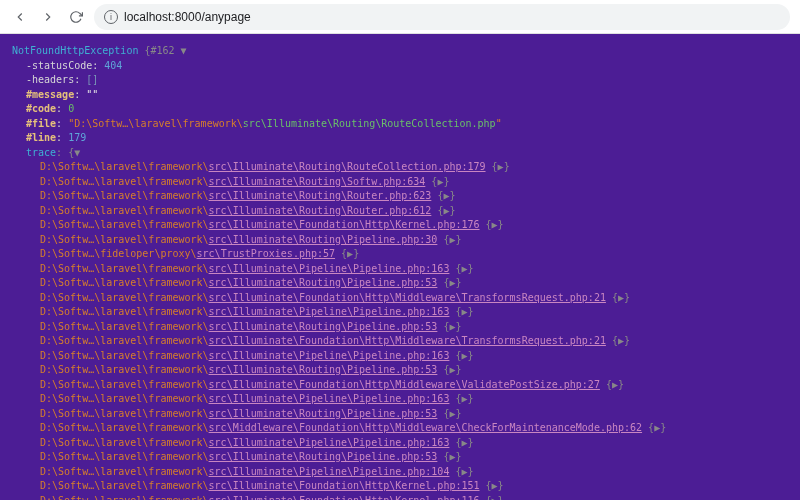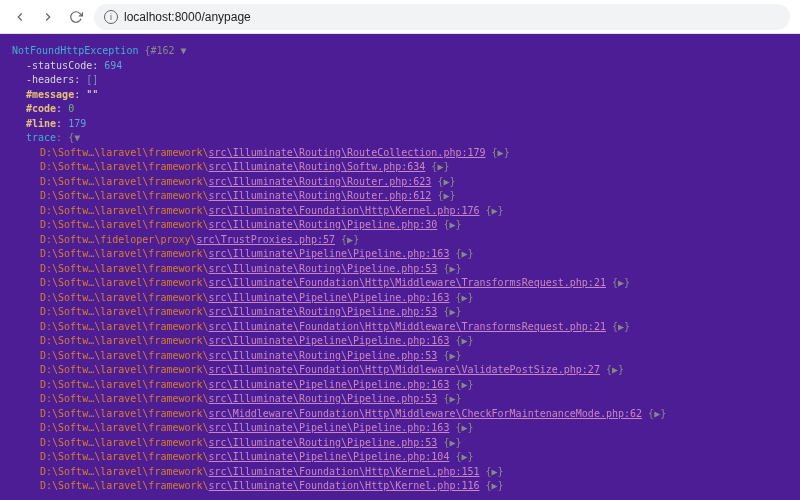--- a/index.html
+++ b/index.html
@@ -107,30 +107,33 @@
   </div>
 </div>
 
 <div class="debug-pane">
   <div>
     <span class="exc-name">NotFoundHttpException</span>
     <span class="obj-hash">{#162 ▼</span>
   </div>
 
   <div class="indent1">
-    <span class="prop">-statusCode</span><span class="colon">: </span><span class="num-blue">694</span>
+    <span class="prop">-statusCode</span><span class="colon">: </span><span class="num-blue">404</span>
   </div>
   <div class="indent1">
     <span class="prop">-headers</span><span class="colon">: </span><span class="empty-arr">[]</span>
   </div>
   <div class="indent1">
     <span class="kw-yellow">#message</span><span class="colon">: </span><span class="str-white">""</span>
   </div>
   <div class="indent1">
     <span class="kw-yellow">#code</span><span class="colon">: </span><span class="num-green">0</span>
+  </div>
+  <div class="indent1">
+    <span class="kw-yellow">#file</span><span class="colon">: </span><span class="str-orange">"D:\Softw…\laravel\framework\</span><span class="tag-green">src\Illuminate\Routing\RouteCollection.php</span><span class="str-orange">"</span>
   </div>
   <div class="indent1">
     <span class="kw-yellow">#line</span><span class="colon">: </span><span class="num-blue">179</span>
   </div>
   <div class="indent1">
     <span class="exc-name">trace</span><span class="toggle">: {▼</span>
   </div>
 
   <div id="trace-container">
       <div class="indent2"><span class="tag-orange">D:\Softw…\laravel\framework\</span><span class="path-pink">src\Illuminate\Routing\RouteCollection.php:179</span> <span class="brace">{</span><span class="play">▶</span><span class="brace">}</span></div>

